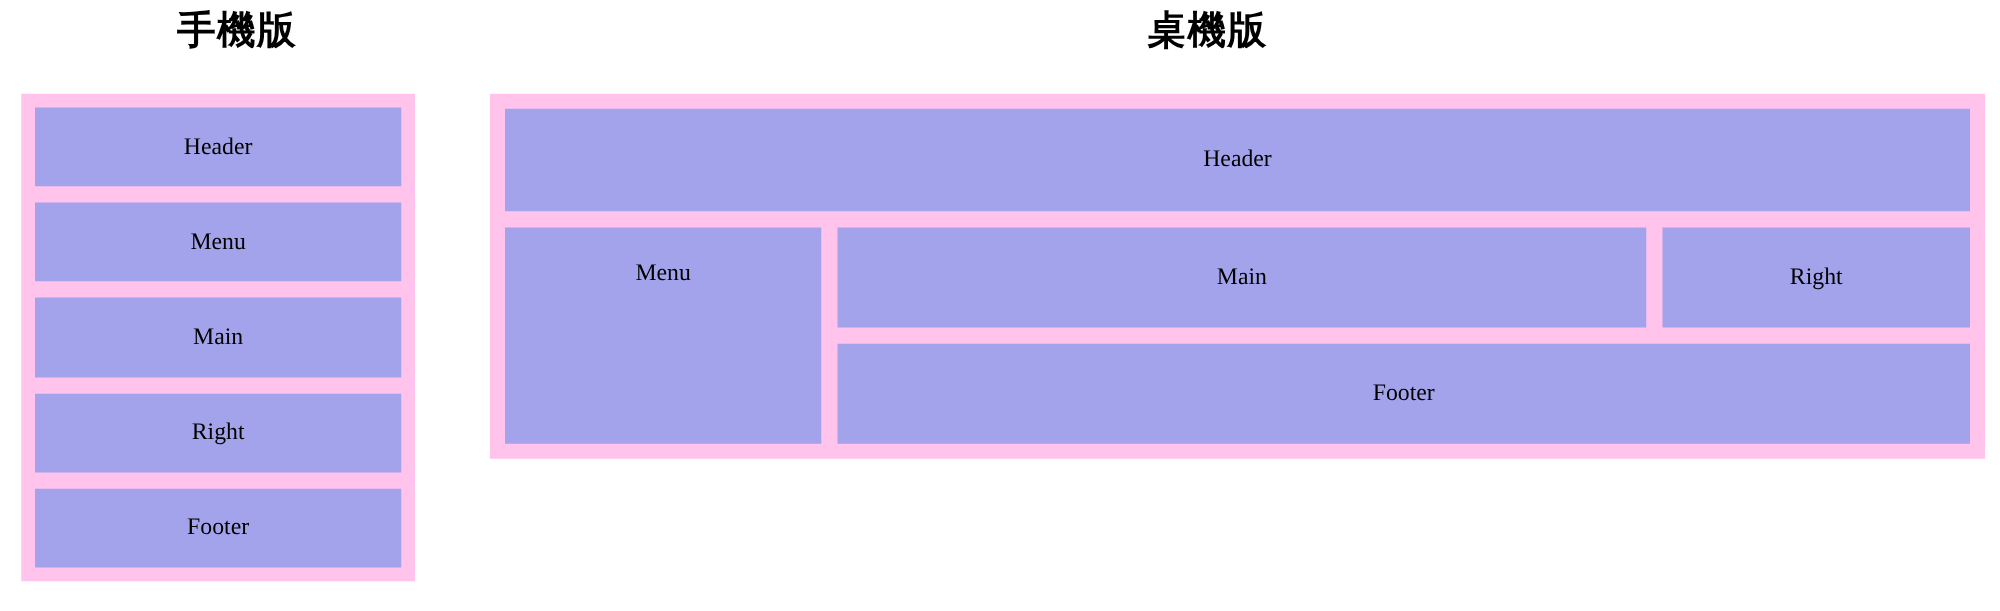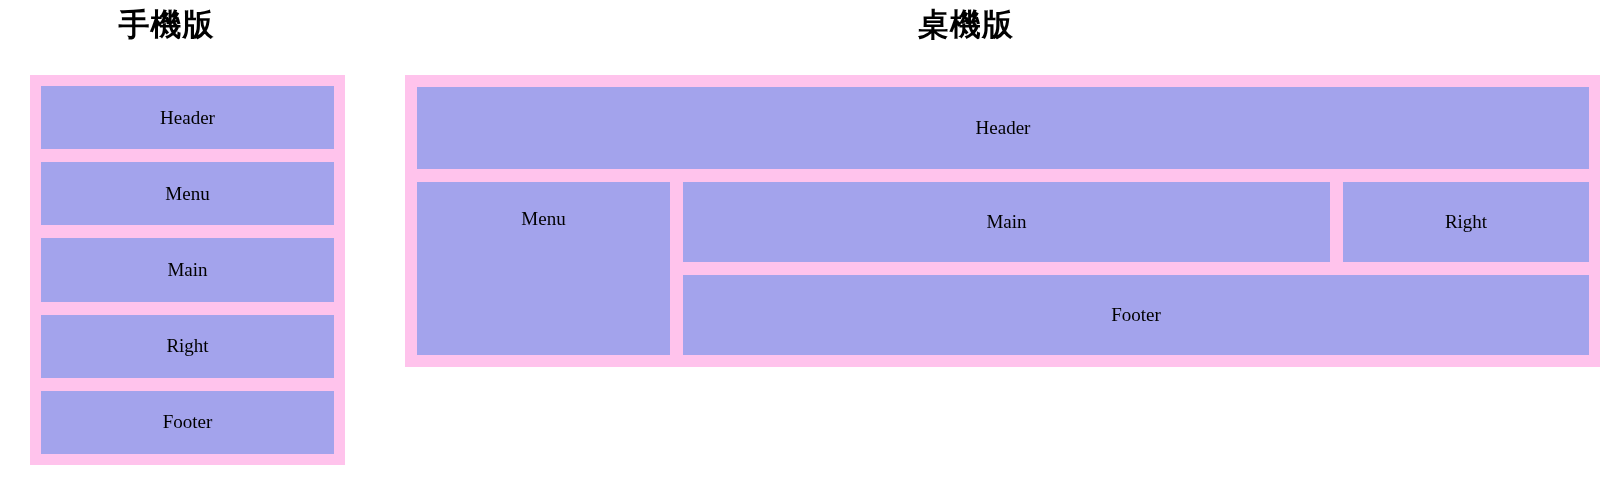--- a/index.html
+++ b/index.html
@@ -27,27 +27,26 @@
     top: 2px;
     height: 44px;
     line-height: 44px;
     text-align: center;
     font-family: "DejaVu Sans", "Liberation Sans", sans-serif;
     font-weight: 700;
     font-size: 31px;
     color: var(--title-color);
     letter-spacing: 1px;
   }
-  #mobile-title  { left: 9px;  width: 315px;  }
+  #mobile-title  { left: 32px;  width: 315px;  }
   #desktop-title { left: 368px; width: 1196px; }
 
   .panel {
     position: absolute;
     background: var(--panel-bg);
-    margin-left: 13px;
   }
   #mobile-panel {
     left: 17px;
     top: 75px;
     width: 315px;
     height: 390px;
     padding: 11px;
     display: flex;
     flex-direction: column;
     gap: 13px;

